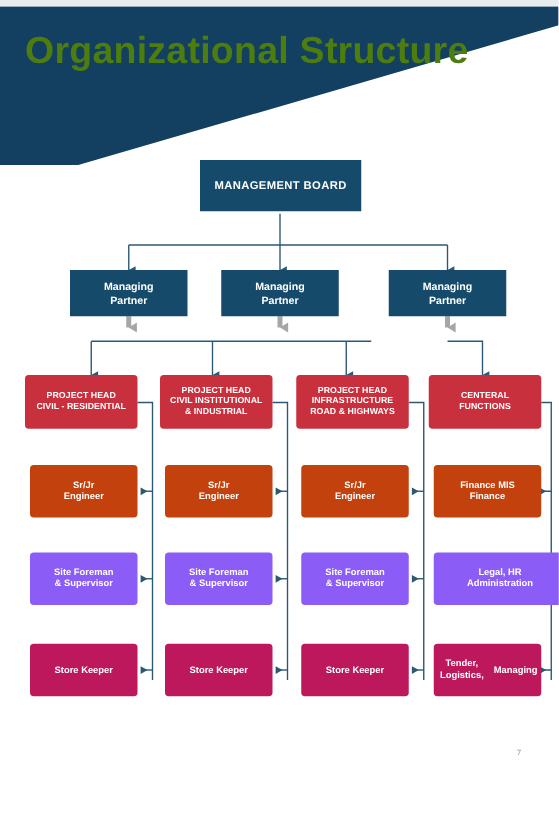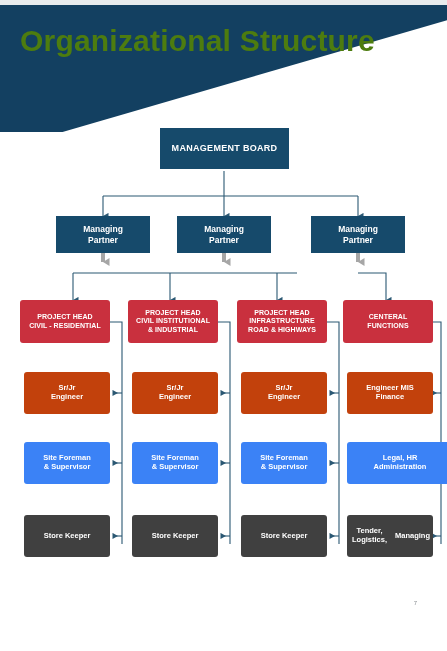--- a/index.html
+++ b/index.html
@@ -34,22 +34,22 @@
     position:absolute;
     display:flex;align-items:center;justify-content:center;
     text-align:center;color:#ffffff;
     font-weight:bold;line-height:1.18;
     box-sizing:border-box;
     z-index:3;
   }
   .node.navy{background:#164A6B;}
   .node.red{background:#C9303E;border-radius:3px;}
   .node.slate{background:#c2410c;border-radius:3px;}
-  .node.brown{background:#3b82f6;border-radius:3px;}
-  .node.orange{background:#404040;border-radius:3px;}
+  .node.brown{background:#8b5cf6;border-radius:3px;}
+  .node.orange{background:#be185d;border-radius:3px;}
   .node span{display:block;padding:0 3px;}
   .lv0{font-size:9px;letter-spacing:.3px;}
   .lv1{font-size:8.5px;}
   .lv2{font-size:7px;letter-spacing:.05px;}
   .lv3{font-size:7.5px;}
   #page-number{
     position:absolute;right:30px;top:600px;
     font-size:6px;color:#8a8f93;
     font-family:"Liberation Sans", sans-serif;
   }
@@ -173,21 +173,21 @@
   </div>
   <div class="node slate lv3" style="left:132px;top:372px;width:86px;height:42px;flex-direction:column;">
     <span>Sr/Jr</span>
     <span>Engineer</span>
   </div>
   <div class="node slate lv3" style="left:241px;top:372px;width:86px;height:42px;flex-direction:column;">
     <span>Sr/Jr</span>
     <span>Engineer</span>
   </div>
   <div class="node slate lv3" style="left:347px;top:372px;width:86px;height:42px;flex-direction:column;">
-    <span>Engineer MIS</span>
+    <span>Finance MIS</span>
     <span>Finance</span>
   </div>
 
   <div class="node brown lv3" style="left:24px;top:442px;width:86px;height:42px;flex-direction:column;">
     <span>Site Foreman</span>
     <span>&amp; Supervisor</span>
   </div>
   <div class="node brown lv3" style="left:132px;top:442px;width:86px;height:42px;flex-direction:column;">
     <span>Site Foreman</span>
     <span>&amp; Supervisor</span>

